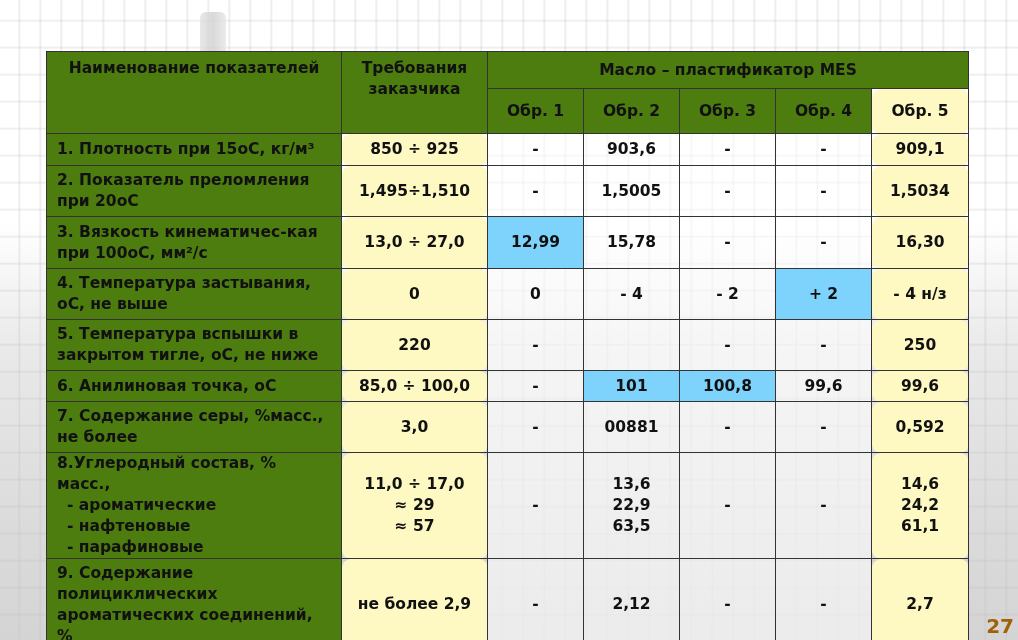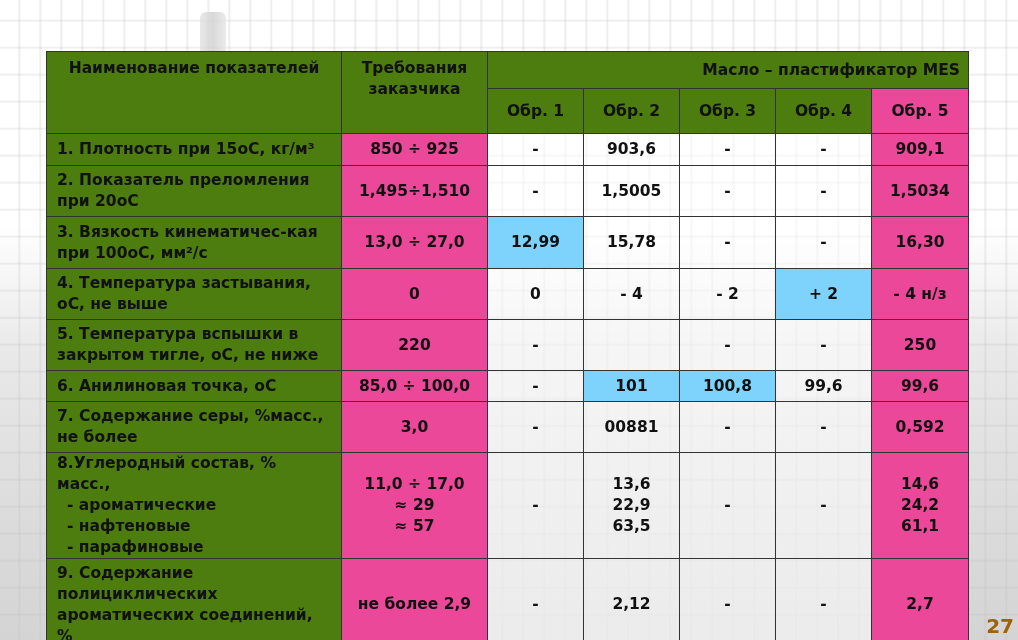--- a/index.html
+++ b/index.html
@@ -31,28 +31,28 @@
     font-weight: bold; color: #111;
   }
   table.spec td {
     border: 1.5px solid #333;
     padding: 0 8px;
     font-size: 15.5px;
     line-height: 21px;
     vertical-align: middle;
   }
   .y { background: #4d7c0f; }
-  .b { background: #ec4899; }
+  .b { background: #fef9c3; border-radius: 9px; }
   .g { background: #7dd3fc; }
   .w { background: rgba(255,255,255,0.55); }
   .c { text-align: center; }
   .name { text-align: left; padding-left: 10px !important; margin-left: 28px; }
   .hdr-name { text-align: center; vertical-align: top !important; padding-top: 6px !important; }
   .hdr-req { text-align: center; vertical-align: top !important; padding-top: 6px !important; }
-  .hdr-grp { text-align: right; }
+  .hdr-grp { text-align: center; }
   .multiline { white-space: pre-line; }
   .indent { padding-left: 10px; }
 </style>
 </head>
 <body>
 
 <div class="bg-photo"></div>
 <div class="bg-tower"></div>
 
 <table class="spec">

